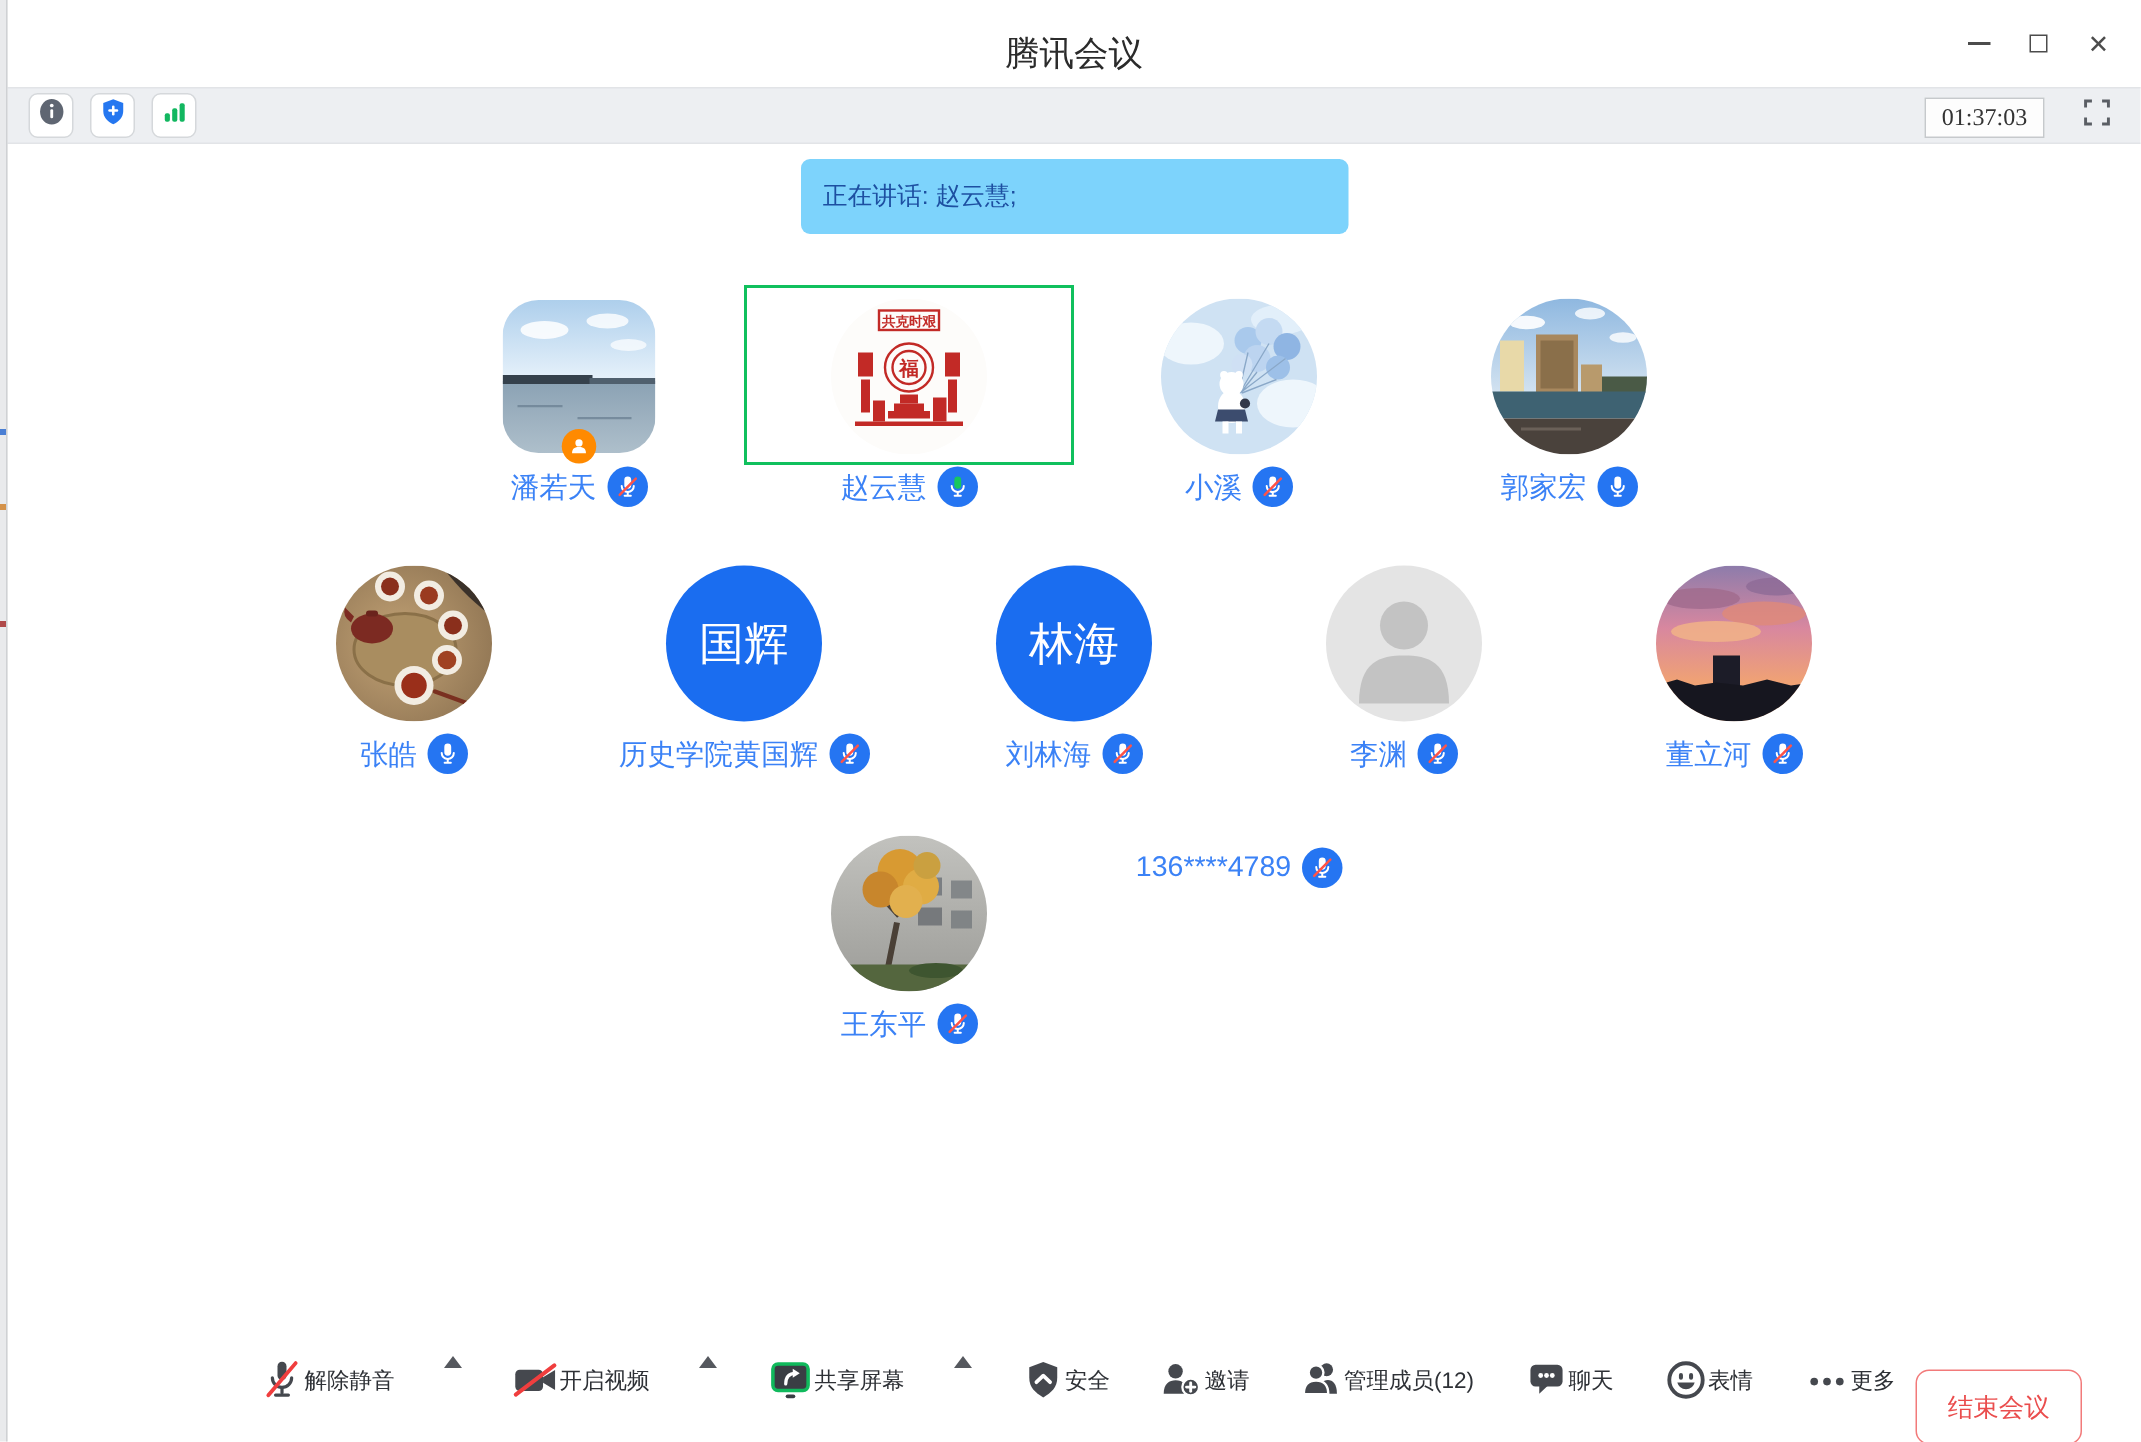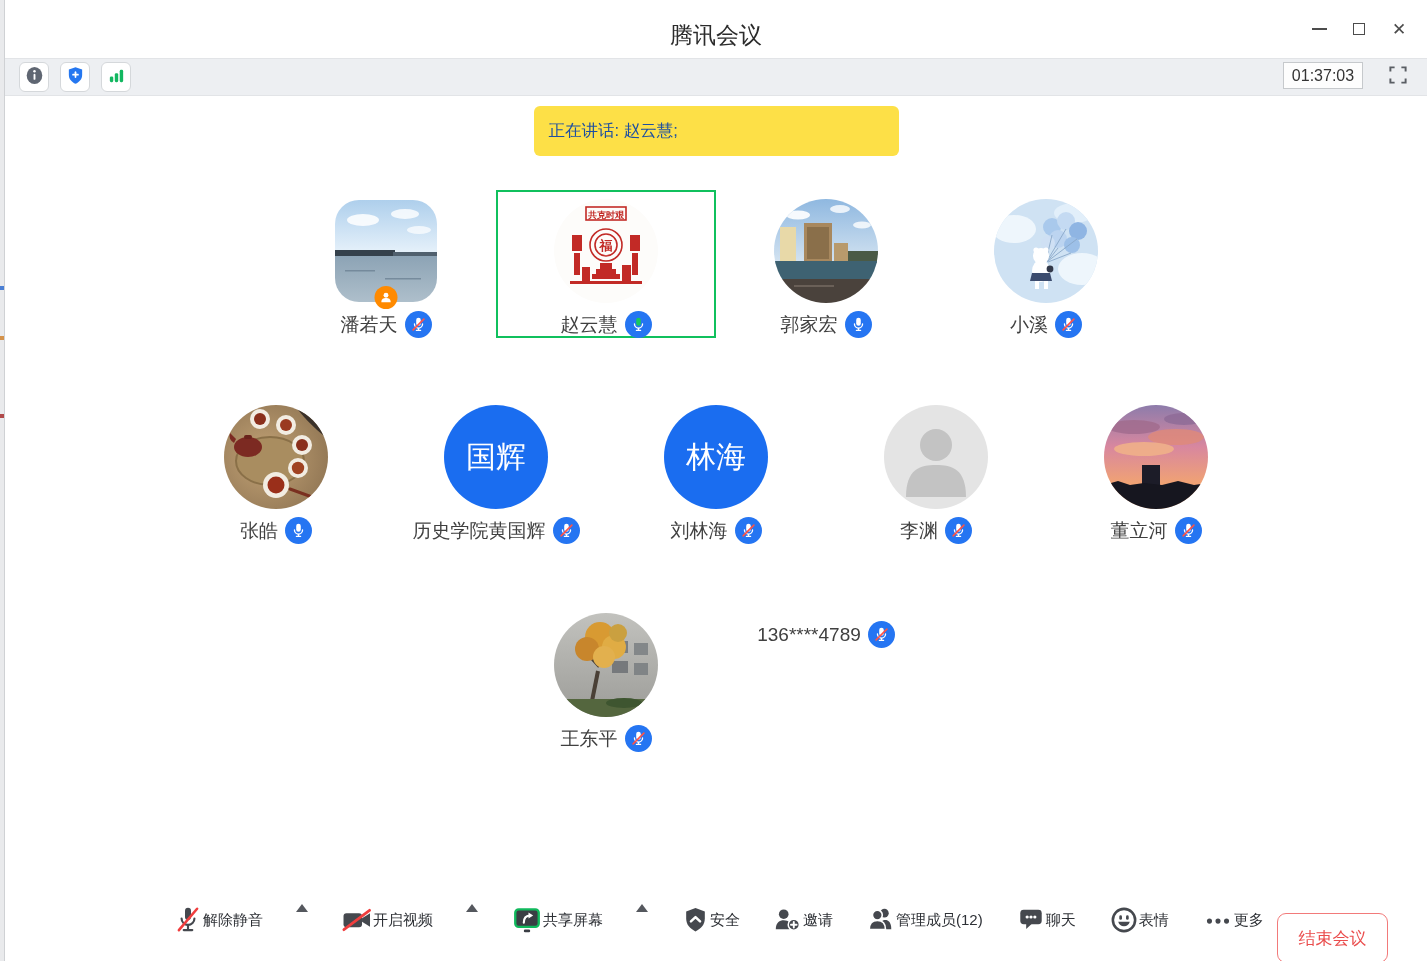--- a/index.html
+++ b/index.html
@@ -17,44 +17,44 @@
   .win-btn { width:40px; height:30px; display:flex; align-items:center; justify-content:center; cursor:pointer; }
   .min-glyph { width:15px; height:2px; background:#4c4c4c; }
   .max-glyph { width:12px; height:12px; border:1.7px solid #4c4c4c; }
   .close-glyph { font-size:17px; color:#4c4c4c; line-height:1; }
 
   
   .topstrip { height:38px; background:#edeff2; border-top:1px solid #e2e4e7; border-bottom:1px solid #e2e4e7;
     display:flex; align-items:center; padding:0 14px; flex:0 0 auto; }
   .chip { width:30px; height:30px; background:#fff; border:1px solid #d5d8db; border-radius:6px;
     display:flex; align-items:center; justify-content:center; margin-right:11px; cursor:pointer; }
-  .topstrip-right { margin-left:auto; display:flex; align-items:flex-start; }
+  .topstrip-right { margin-left:auto; display:flex; align-items:flex-end;font-family:Liberation Serif, serif; }
   .timer { width:80px; height:27px; background:#fdfdfd; border:1px solid #c6c9cc; display:flex;
     align-items:center; justify-content:center; font-size:16px; color:#333; }
   .fs-btn { width:30px; height:30px; margin-left:20px; display:flex; align-items:center; justify-content:center; cursor:pointer; }
 
   
   .main { flex:1 1 auto; background:#fff; overflow:hidden; }
-  .banner { width:365px; height:50px; margin:10px auto 0; background:#fde047; border-radius:6px;
+  .banner { width:365px; height:50px; margin:10px auto 0; background:#7dd3fc; border-radius:6px;
     display:flex; align-items:center; padding-left:15px; font-size:16.5px; color:#1d4fa1; }
 
   .row { display:flex; justify-content:center; }
   .row-1 { margin-top:34px; } .row-2 { margin-top:58px; } .row-3 { margin-top:60px; }
-  .tile { width:220px; height:148px; display:flex; flex-direction:column; align-items:center;
+  .tile { width:220px; height:120px; display:flex; flex-direction:column; align-items:center;
     border:2px solid transparent; padding-top:7px; cursor:pointer; }
   .tile.speaking { border-color:#10c05d; }
   .avatar-wrap { position:relative; width:104px; height:104px; flex:0 0 auto; }
   .avatar { width:104px; height:104px; border-radius:50%; overflow:hidden; display:flex;
     align-items:center; justify-content:center; }
   .avatar.square { border-radius:24px; width:102px; height:102px; margin:1px; }
   .avatar.initials { background:#1a6df0; color:#fff; }
   .host-badge { position:absolute; left:50%; transform:translateX(-50%); bottom:-6px; width:23px; height:23px;
     border-radius:50%; background:#ff8a00; display:flex; align-items:center; justify-content:center; }
   .name-row { display:flex; align-items:center; margin-top:8px; }
-  .p-name { font-size:19px; color:#404040; white-space:nowrap; }
+  .p-name { font-size:19px; color:#3b82f6; white-space:nowrap; }
   .mic-badge { width:27px; height:27px; border-radius:50%; background:#2575f2; margin-left:7px;
     display:flex; align-items:center; justify-content:center; cursor:pointer; flex:0 0 auto; }
 
   
   .toolbar { position:relative; height:85px; background:#fff; flex:0 0 auto; display:flex;
     align-items:center; padding-left:168px; }
   .tb-item { display:flex; flex-direction:row; align-items:center; margin-right:33px; cursor:pointer; }
   .tb-icon { height:32px; display:flex; align-items:flex-end; justify-content:center; }
   .tb-label { margin-top:3px; font-size:15px; color:#2e3136; white-space:nowrap; }
   .tb-arrow { width:0; height:0; border-left:6px solid transparent; border-right:6px solid transparent;
@@ -223,20 +223,62 @@
     <line x1="12" y1="16.8" x2="12" y2="18.7" stroke="#fff" stroke-width="1.7" stroke-linecap="round"></line>
     <line x1="9.4" y1="19.5" x2="14.6" y2="19.5" stroke="#fff" stroke-width="1.7" stroke-linecap="round"></line>
                 </svg>
               </span>
       </div>
           </div>
           <div class="tile">
       <div class="avatar-wrap">
         <div class="avatar">
                 <svg width="104" height="104" viewBox="0 0 104 104">
+    <rect width="104" height="104" fill="#cfe2f3"></rect>
+    <ellipse cx="20" cy="30" rx="22" ry="14" fill="#eef6fc"></ellipse>
+                  <ellipse cx="88" cy="70" rx="24" ry="16" fill="#eef6fc"></ellipse>
+    <ellipse cx="80" cy="14" rx="20" ry="10" fill="#e2effa"></ellipse>
+    <g>
+      <circle cx="58" cy="28" r="9" fill="#a9c9ec"></circle>
+                    <circle cx="72" cy="22" r="9" fill="#c4daf2"></circle>
+                    <circle cx="84" cy="32" r="9" fill="#8fb5e3"></circle>
+      <circle cx="64" cy="40" r="9" fill="#bcd4f0"></circle>
+                    <circle cx="78" cy="46" r="8" fill="#9dc0e8"></circle>
+                    <circle cx="54" cy="44" r="7" fill="#cfe0f4"></circle>
+      <path d="M58 36 L52 62 M72 30 L53 62 M83 40 L54 62 M64 49 L53 63 M77 54 L54 63" stroke="#8aa8c8" stroke-width="0.9" fill="none"></path>
+                  </g>
+    <circle cx="47" cy="57" r="8" fill="#fff"></circle>
+                  <circle cx="42" cy="51" r="2.6" fill="#fff"></circle>
+                  <circle cx="52" cy="51" r="2.6" fill="#fff"></circle>
+    <ellipse cx="47" cy="72" rx="9" ry="11" fill="#fff"></ellipse>
+    <path d="M38 74 L56 74 L58 82 L36 82 Z" fill="#3c4c6e"></path>
+    <rect x="41" y="82" width="4" height="8" fill="#fff"></rect>
+                  <rect x="50" y="82" width="4" height="8" fill="#fff"></rect>
+    <circle cx="56" cy="70" r="3.4" fill="#33394a"></circle>
+                </svg>
+              </div>
+
+      </div>
+      <div class="name-row">
+        <span class="p-name">小溪</span>
+        <span class="mic-badge">
+                <svg viewBox="0 0 24 24" width="19" height="19">
+    <rect x="9.1" y="3.4" width="5.8" height="10.2" rx="2.9" fill="#ffffff"></rect>
+    <path d="M6.9 11.4a5.1 5.1 0 0 0 10.2 0" fill="none" stroke="#fff" stroke-width="1.7" stroke-linecap="round"></path>
+    <line x1="12" y1="16.8" x2="12" y2="18.7" stroke="#fff" stroke-width="1.7" stroke-linecap="round"></line>
+    <line x1="9.4" y1="19.5" x2="14.6" y2="19.5" stroke="#fff" stroke-width="1.7" stroke-linecap="round"></line>
+                  <line x1="5.2" y1="18.8" x2="18.8" y2="5.2" stroke="#ff5347" stroke-width="2.1" stroke-linecap="round"></line>
+                </svg>
+              </span>
+      </div>
+          </div>
+          <div class="tile">
+      <div class="avatar-wrap">
+        <div class="avatar">
+                <svg width="104" height="104" viewBox="0 0 104 104">
     <defs>
                     <linearGradient id="ctS" x1="0" y1="0" x2="0" y2="1">
                       <stop offset="0" stop-color="#8fb8e0"></stop>
                       <stop offset="1" stop-color="#d8e6f2"></stop>
                     </linearGradient>
                   </defs>
     <rect width="104" height="68" fill="url(#ctS)"></rect>
     <ellipse cx="24" cy="16" rx="12" ry="4.5" fill="#fff" opacity=".9"></ellipse>
                   <ellipse cx="66" cy="10" rx="10" ry="4" fill="#fff" opacity=".8"></ellipse>
     <ellipse cx="88" cy="26" rx="9" ry="3.5" fill="#fff" opacity=".8"></ellipse>
@@ -254,62 +296,20 @@
 
       </div>
       <div class="name-row">
         <span class="p-name">郭家宏</span>
         <span class="mic-badge">
                 <svg viewBox="0 0 24 24" width="19" height="19">
     <rect x="9.1" y="3.4" width="5.8" height="10.2" rx="2.9" fill="#ffffff"></rect>
     <path d="M6.9 11.4a5.1 5.1 0 0 0 10.2 0" fill="none" stroke="#fff" stroke-width="1.7" stroke-linecap="round"></path>
     <line x1="12" y1="16.8" x2="12" y2="18.7" stroke="#fff" stroke-width="1.7" stroke-linecap="round"></line>
     <line x1="9.4" y1="19.5" x2="14.6" y2="19.5" stroke="#fff" stroke-width="1.7" stroke-linecap="round"></line>
-                </svg>
-              </span>
-      </div>
-          </div>
-          <div class="tile">
-      <div class="avatar-wrap">
-        <div class="avatar">
-                <svg width="104" height="104" viewBox="0 0 104 104">
-    <rect width="104" height="104" fill="#cfe2f3"></rect>
-    <ellipse cx="20" cy="30" rx="22" ry="14" fill="#eef6fc"></ellipse>
-                  <ellipse cx="88" cy="70" rx="24" ry="16" fill="#eef6fc"></ellipse>
-    <ellipse cx="80" cy="14" rx="20" ry="10" fill="#e2effa"></ellipse>
-    <g>
-      <circle cx="58" cy="28" r="9" fill="#a9c9ec"></circle>
-                    <circle cx="72" cy="22" r="9" fill="#c4daf2"></circle>
-                    <circle cx="84" cy="32" r="9" fill="#8fb5e3"></circle>
-      <circle cx="64" cy="40" r="9" fill="#bcd4f0"></circle>
-                    <circle cx="78" cy="46" r="8" fill="#9dc0e8"></circle>
-                    <circle cx="54" cy="44" r="7" fill="#cfe0f4"></circle>
-      <path d="M58 36 L52 62 M72 30 L53 62 M83 40 L54 62 M64 49 L53 63 M77 54 L54 63" stroke="#8aa8c8" stroke-width="0.9" fill="none"></path>
-                  </g>
-    <circle cx="47" cy="57" r="8" fill="#fff"></circle>
-                  <circle cx="42" cy="51" r="2.6" fill="#fff"></circle>
-                  <circle cx="52" cy="51" r="2.6" fill="#fff"></circle>
-    <ellipse cx="47" cy="72" rx="9" ry="11" fill="#fff"></ellipse>
-    <path d="M38 74 L56 74 L58 82 L36 82 Z" fill="#3c4c6e"></path>
-    <rect x="41" y="82" width="4" height="8" fill="#fff"></rect>
-                  <rect x="50" y="82" width="4" height="8" fill="#fff"></rect>
-    <circle cx="56" cy="70" r="3.4" fill="#33394a"></circle>
-                </svg>
-              </div>
-
-      </div>
-      <div class="name-row">
-        <span class="p-name">小溪</span>
-        <span class="mic-badge">
-                <svg viewBox="0 0 24 24" width="19" height="19">
-    <rect x="9.1" y="3.4" width="5.8" height="10.2" rx="2.9" fill="#ffffff"></rect>
-    <path d="M6.9 11.4a5.1 5.1 0 0 0 10.2 0" fill="none" stroke="#fff" stroke-width="1.7" stroke-linecap="round"></path>
-    <line x1="12" y1="16.8" x2="12" y2="18.7" stroke="#fff" stroke-width="1.7" stroke-linecap="round"></line>
-    <line x1="9.4" y1="19.5" x2="14.6" y2="19.5" stroke="#fff" stroke-width="1.7" stroke-linecap="round"></line>
-                  <line x1="5.2" y1="18.8" x2="18.8" y2="5.2" stroke="#ff5347" stroke-width="2.1" stroke-linecap="round"></line>
                 </svg>
               </span>
       </div>
           </div>
         </div>
         <div class="row row-2">
           <div class="tile">
       <div class="avatar-wrap">
         <div class="avatar">
                 <svg width="104" height="104" viewBox="0 0 104 104">

